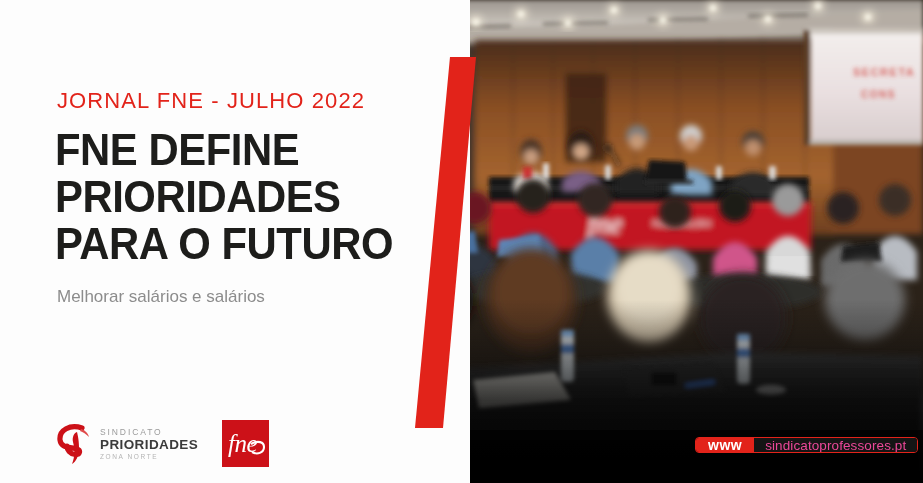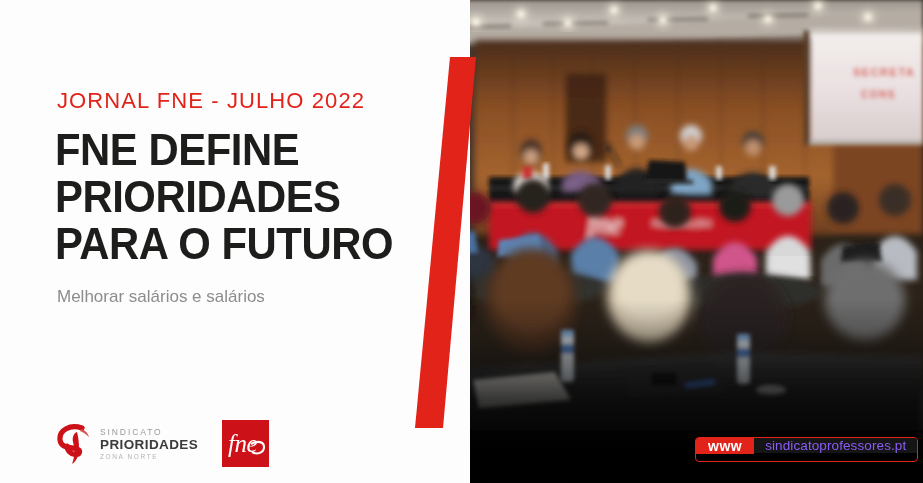--- a/index.html
+++ b/index.html
@@ -99,36 +99,36 @@
     width:510px; height:483px;
     overflow:hidden;
     z-index:2;
     clip-path: polygon(9.6% 0%, 100% 0%, 100% 100%, 2.1% 100%);
   }
   .photo-inner { position:absolute; inset:0; }
 
   
   .www-badge {
     position:absolute; left:695px; top:437px;
-    height:25px;
-    display:flex; align-items:flex-start;
+    height:16px;
+    display:flex; align-items:center;
     border:1px solid #e2231a;
     border-radius:4px;
     overflow:hidden;
     z-index:8;
   }
   .www-red {
     background:#e2231a; color:#ffffff;
     font-weight:bold; font-size:14px;
     letter-spacing:0.5px;
     display:flex; align-items:center; justify-content:center;
     padding:0 12px;
   }
   .www-dark {
-    background:#151515; color:#8b5cf6;
+    background:#151515; color:#ec4899;
     font-size:13.5px; letter-spacing:0.1px;
     display:flex; align-items:center;
     padding:0 11px;
   }
 </style>
 </head>
 <body>
 
 <div class="banner">
 

